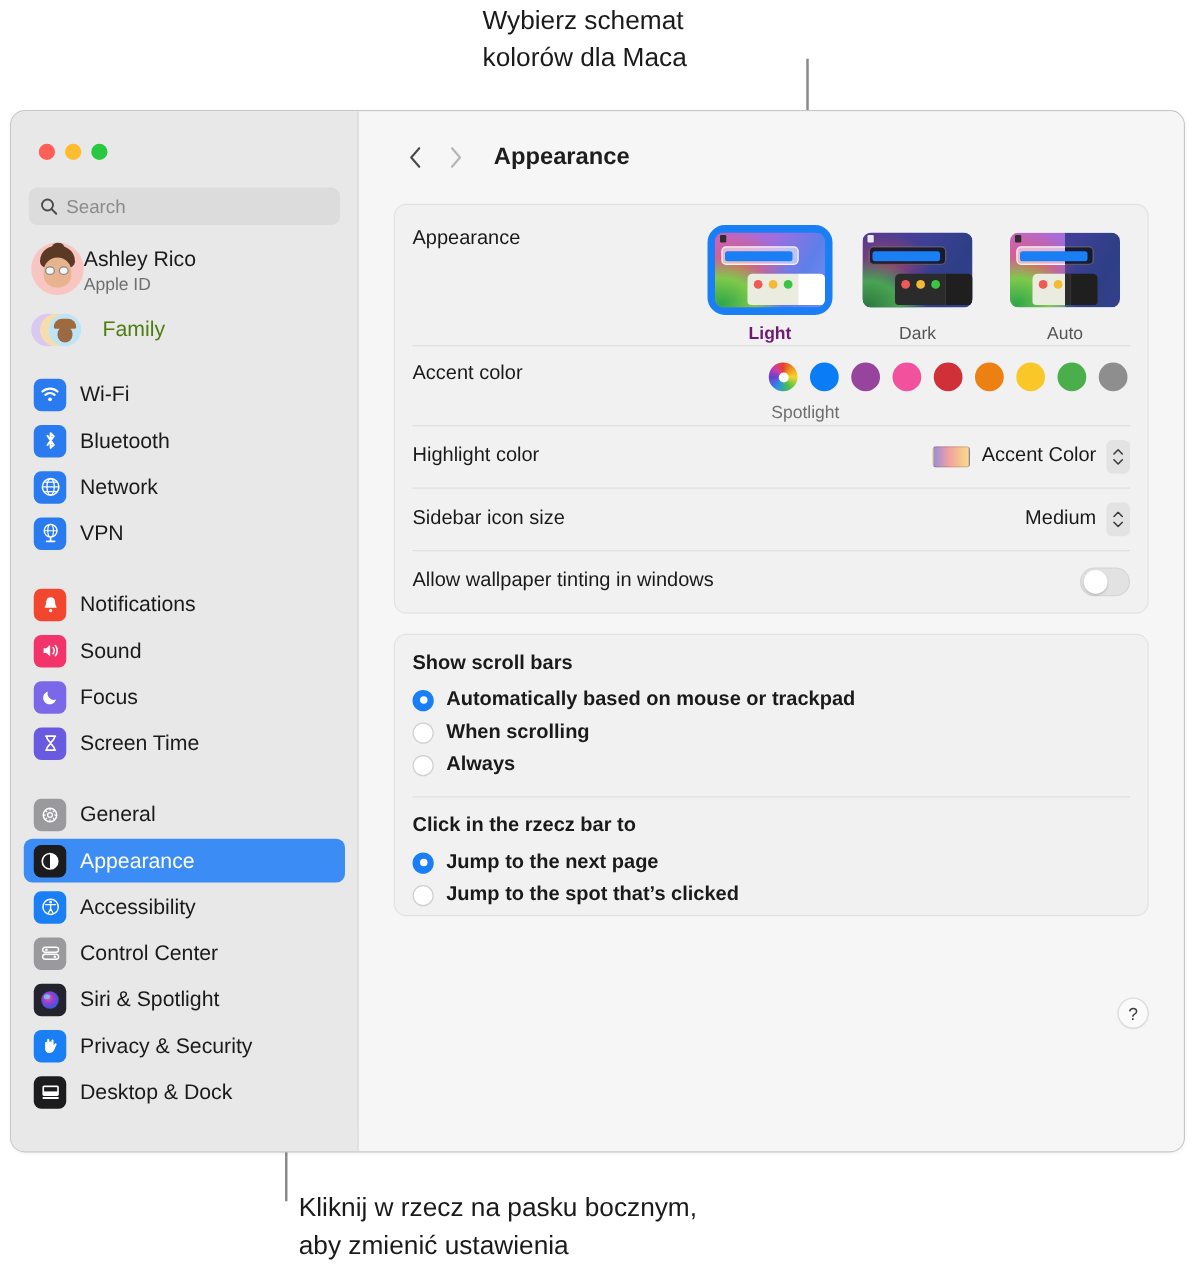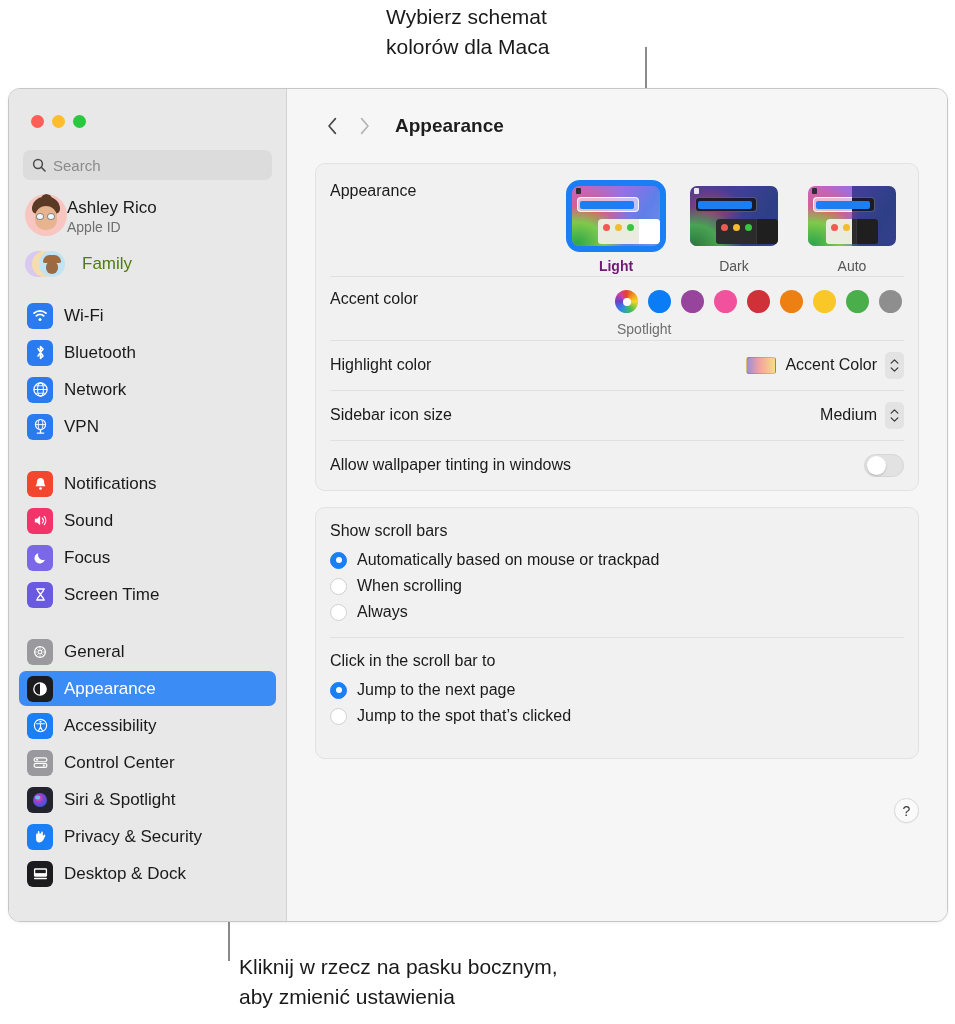--- a/index.html
+++ b/index.html
@@ -287,21 +287,21 @@
     display: flex; align-items: center;
     padding: 2px;
   }
   .toggle .knob {
     width: 19px; height: 19px; border-radius: 50%;
     background: #ffffff;
     box-shadow: 0 1px 2px rgba(0,0,0,0.2);
   }
 
   
-  .radio-card { padding: 14px 14px 29px 14px; }
+  .radio-card { padding: 14px 14px 3px 14px; font-weight: bold; }
   .group-label { font-size: 16px; color: #1a1a1a; margin-bottom: 7px; }
   .radio-line { display: flex; align-items: center; gap: 10px; height: 26px; }
   .radio {
     width: 17px; height: 17px; border-radius: 50%;
     background: #ffffff;
     border: 1px solid #d0d0d0;
     flex-shrink: 0;
     display: flex; align-items: center; justify-content: center;
   }
   .radio.on { background: #1a7ef5; border-color: #1a7ef5; }
@@ -721,21 +721,21 @@
           <div class="radio"></div>
           <span class="radio-label">When scrolling</span>
         </div>
         <div class="radio-line">
           <div class="radio"></div>
           <span class="radio-label">Always</span>
         </div>
 
         <div class="divider-in-card"></div>
 
-        <div class="group-label">Click in the scroll bar to</div>
+        <div class="group-label">Click in the rzecz bar to</div>
         <div class="radio-line">
           <div class="radio on"></div>
           <span class="radio-label">Jump to the next page</span>
         </div>
         <div class="radio-line">
           <div class="radio"></div>
           <span class="radio-label">Jump to the spot that’s clicked</span>
         </div>
       </div>
 

